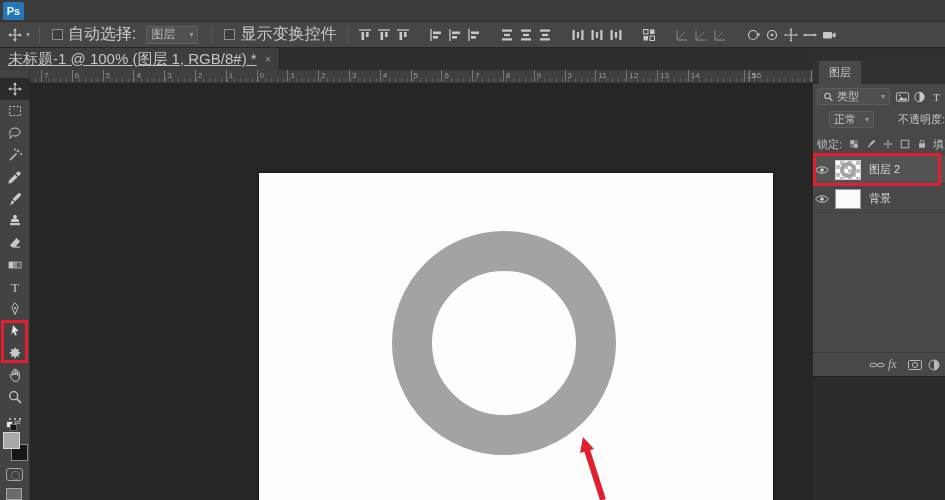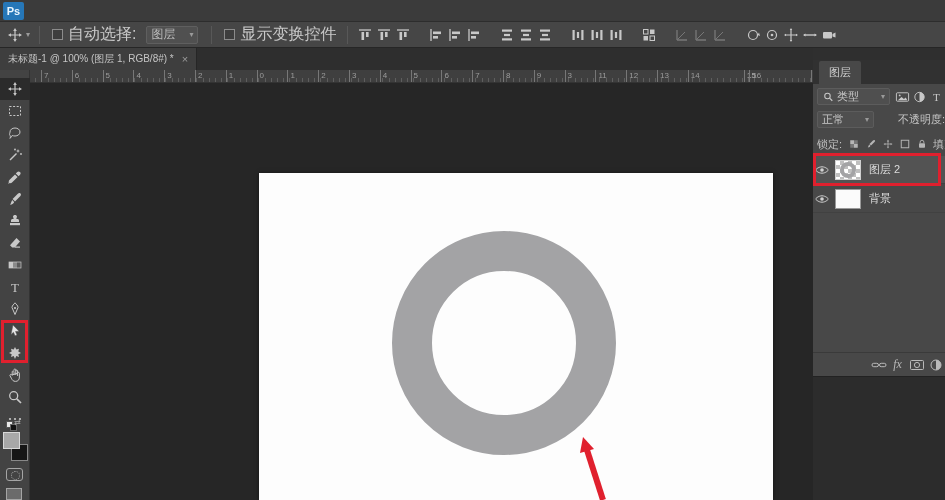--- a/index.html
+++ b/index.html
@@ -29,21 +29,21 @@
   .dropdown .dd-chev { font-size:8px; color:#9a9a9a; margin-left:8px; }
   #opticons { display:flex; align-items:center; }
   .oicon { width:17px; height:17px; margin:0 1px; display:inline-flex; align-items:center; justify-content:center; }
   .oicon.dim { opacity:.38; }
   .ogap { width:14px; display:inline-block; }
 
   
   .tabbar { position:absolute; left:0; top:48px; width:815px; height:22px; background:#2e2e2e; }
   .doc-tab { position:absolute; left:0; top:0; height:22px; background:#3e3e3e;
     display:flex; align-items:center; padding:0 8px; border-right:1px solid #262626; }
-  .doc-tab .tab-title { color:#c5c5c5; font-size:10px; white-space:nowrap; }
+  .doc-tab .tab-title { color:#c5c5c5; font-size:15px; white-space:nowrap;text-decoration:underline; }
   .doc-tab .tab-close { color:#9a9a9a; font-size:11px; margin-left:8px; }
 
   
   .ruler { position:absolute; left:30px; top:70px; width:783px; height:13px; background:#3f3f3f;
     border-bottom:1px solid #333; background-image:repeating-linear-gradient(90deg,transparent 0 5.2px,#5e5e5e 5.2px 6.2px);
     background-size:100% 4px; background-position:0 100%; background-repeat:no-repeat; overflow:hidden; }
   .rnum { position:absolute; top:0; font-size:8px; color:#9c9c9c; border-left:1px solid #777;
     padding-left:2px; height:13px; line-height:11px; }
 
   
@@ -85,21 +85,21 @@
   .thumb { width:26px; height:20px; margin-left:4px; border:1px solid #cfcfcf; position:relative; }
   .thumb.checker { background:
       linear-gradient(45deg,#bfbfbf 25%,transparent 25%,transparent 75%,#bfbfbf 75%),
       linear-gradient(45deg,#bfbfbf 25%,#fff 25%,#fff 75%,#bfbfbf 75%);
       background-size:8px 8px; background-position:0 0,4px 4px; }
   .thumb.white { background:#fbfbfb; border-color:#9a9a9a; }
   .thumb .tring { position:absolute; left:4px; top:1px; width:16px; height:16px; border:4px solid #9fa0a2; border-radius:50%; }
   .layer-name { color:#dcdcdc; font-size:11px; margin-left:8px; white-space:nowrap; }
   .panel-bottom { position:absolute; left:0; bottom:0; width:132px; height:24px; border-top:1px solid #3a3a3a;
     display:flex; align-items:center; justify-content:flex-end; padding-right:0; }
-  .bicon { width:19px; height:16px; display:inline-flex; align-items:center; justify-content:center; color:#b9b9b9; font-size:11px; }
+  .bicon { width:19px; height:16px; display:inline-flex; align-items:center; justify-content:flex-start; color:#b9b9b9; font-size:11px; }
   .panel-below { height:124px; background:#2c2c2c; border-top:1px solid #222; }
 
   
   .hl { position:absolute; border:3px solid #e0202e; }
   .hl-tool { left:1px; top:320px; width:27px; height:43px; }
   .hl-layer { left:813px; top:153px; width:128px; height:33px; }
 </style>
 </head>
 <body>
 <div id="app">
@@ -459,21 +459,21 @@
                 <path d="M8 3a5 5 0 010 10z" fill="#c8c8c8"></path>
               </svg>
             </span>
             <span class="picon">
               <svg width="16" height="16" viewBox="0 0 16 16">
                 <text x="8" y="12" font-size="12" font-family="serif" text-anchor="middle" fill="#c8c8c8">T</text>
               </svg>
             </span>
           </span>
       </div>
-      <div class="prow" style="top:27px; padding-left:4px;">
+      <div class="prow" style="top:27px; padding-left:16px;">
         <span class="pdd" style="width:86px">
           <span>正常</span>
           <span class="dd-chev">▾</span>
         </span>
         <span class="plabel" style="margin-left:24px">不透明度:</span>
       </div>
       <div class="prow" style="top:50px; padding-left:4px; height:20px;">
         <span class="plabel">锁定:</span>
         <span id="lockIcons" style="display:inline-flex;margin-left:3px">
             <span class="picon">

